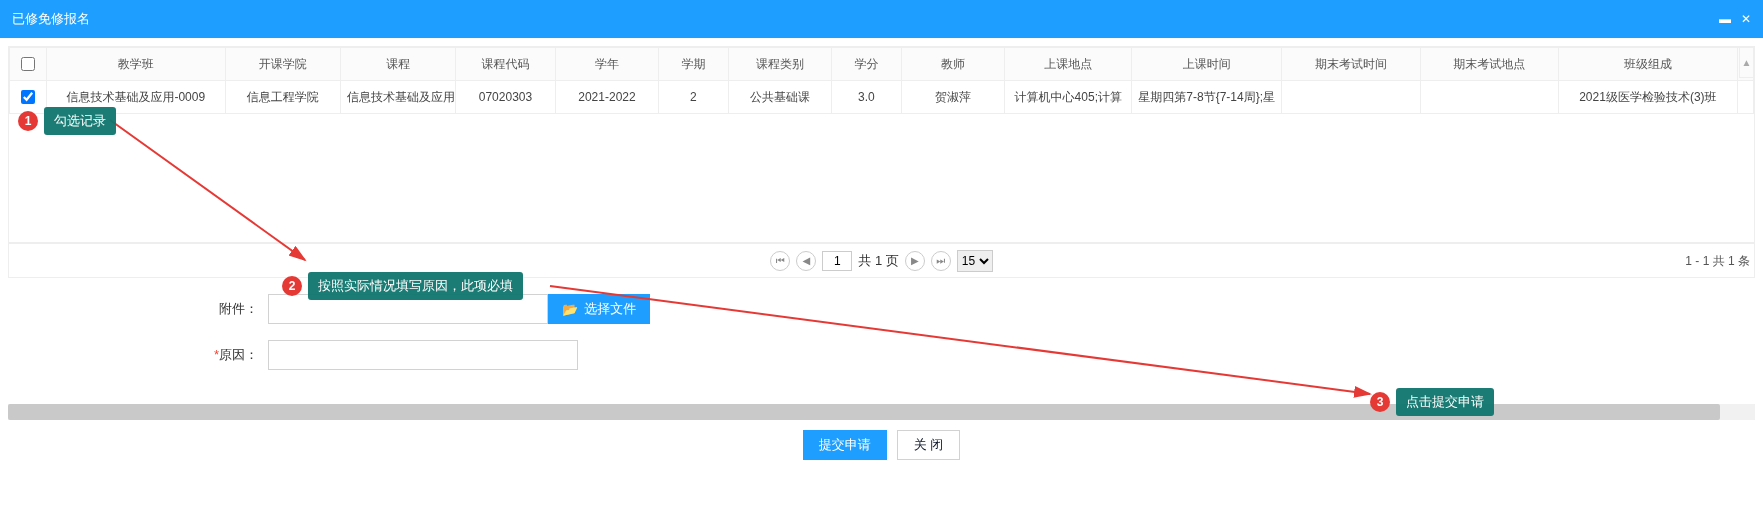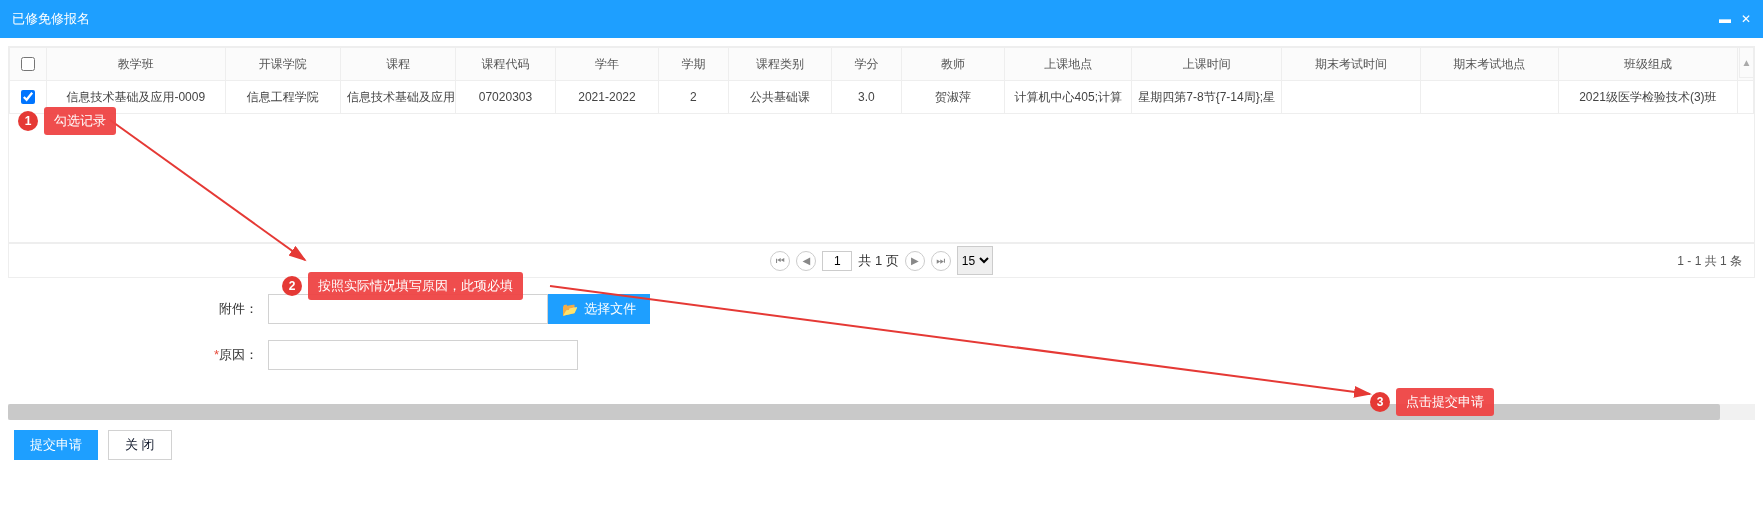--- a/index.html
+++ b/index.html
@@ -97,21 +97,21 @@
     justify-content: center;
     gap: 6px;
     padding: 6px;
     position: relative;
     border-top: 1px solid #eee;
     background: #fff;
     height: 34px;
   }
   .pager .right-info {
     position: absolute;
-    right: 12px;
+    right: 4px;
     top: 50%;
     transform: translateY(-50%);
     font-size: 12px;
     color: #555;
   }
   .pbtn {
     width: 20px; height: 20px;
     border: 1px solid #ccc;
     border-radius: 10px;
     display: flex;
@@ -123,21 +123,21 @@
   }
   .page-input {
     width: 30px;
     height: 20px;
     border: 1px solid #ccc;
     text-align: center;
     font-size: 12px;
     padding: 0;
   }
   .pager select {
-    height: 29px;
+    height: 22px;
     border: 1px solid #ccc;
     font-size: 12px;
   }
 
   
   .form {
     padding: 16px 0 10px 0;
   }
   .form-row {
     display: flex;
@@ -195,21 +195,21 @@
   .cnum {
     width: 20px; height: 20px;
     border-radius: 10px;
     background: #e53935;
     color: #fff;
     font-size: 12px;
     display:flex;align-items:center;justify-content:center;
     font-weight: bold;
   }
   .ctip {
-    background: #ef4444;
+    background: #0f766e;
     color: #fff;
     font-size: 13px;
     padding: 5px 10px;
     border-radius: 3px;
     white-space: nowrap;
     opacity:0.95;
   }
 
   .arrow-svg {
     position:absolute;
@@ -228,21 +228,21 @@
   .footer-scroll .thumb {
     position:absolute;
     left:0; top:0;
     height:100%;
     width: 98%;
     background:#c9c9c9;
     border-radius: 2px;
   }
   .footer-btns {
     display:flex;
-    justify-content:flex-start;
+    justify-content:center;
     gap:10px;
     padding:10px 14px;
   }
   .btn-primary {
     background:#1e9fff;
     color:#fff;
     border:none;
     height:30px;
     padding:0 16px;
     font-size:13px;

